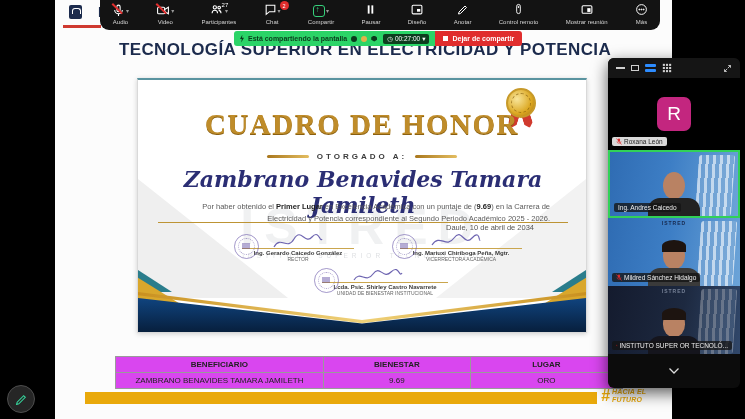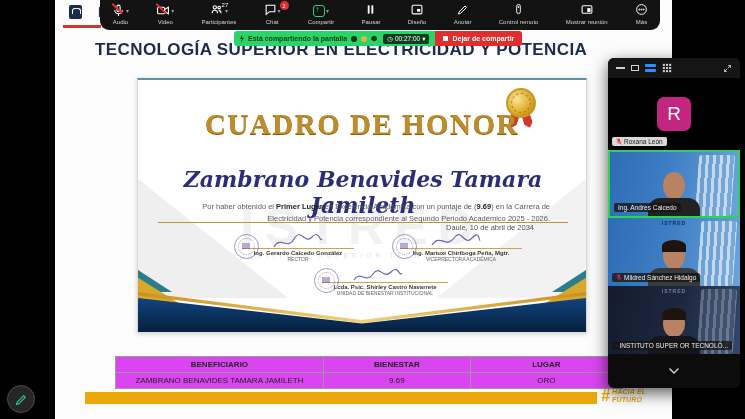--- a/index.html
+++ b/index.html
@@ -10,21 +10,21 @@
 
   
   .brand{position:absolute;left:14px;top:4px;display:flex;align-items:center;gap:16px;}
   .brand-emblem{width:13px;height:14px;background:#1c2b4d;border-radius:2px;position:relative;}
   .brand-emblem:before{content:"";position:absolute;left:3px;top:3px;width:7px;height:5px;
       border:1px solid #fff;border-bottom:none;border-radius:3px 3px 0 0;}
   .brand-text{font-size:14px;font-weight:bold;color:#1c2b4d;letter-spacing:0.5px;}
   .brand-rule{position:absolute;left:8px;top:25px;width:38px;height:3px;background:#cf3a30;}
 
   
-  .prog-title{position:absolute;left:40px;top:40px;width:540px;
+  .prog-title{position:absolute;left:40px;top:40px;width:540px;text-align:center;
       font-size:17px;font-weight:bold;color:#1c2b4d;letter-spacing:0.4px;z-index:5;}
 
   
   .cert{position:absolute;left:82px;top:78px;width:450px;height:255px;background:#fff;
       border:1px solid #d9d9d9;border-top:2px solid #5a94a0;box-shadow:0 1px 5px rgba(0,0,0,.18);overflow:hidden;}
   .fold-l{position:absolute;left:0;bottom:34px;width:150px;height:140px;background:#efefef;
       clip-path:polygon(0 15%,100% 100%,0 100%);z-index:1;}
   .fold-r{position:absolute;right:0;bottom:34px;width:150px;height:140px;background:#f2f2f2;
       clip-path:polygon(100% 15%,0 100%,100% 100%);z-index:1;}
   .wm{position:absolute;top:118px;width:100%;text-align:center;font-size:50px;font-weight:bold;
@@ -195,20 +195,25 @@
       <div class="rib-gold-l"></div>
       <div class="rib-gold-r"></div>
       <div class="band-trim"></div>
       <div class="band"></div>
 
       <div class="medal-rib mr1"></div>
       <div class="medal-rib mr2"></div>
       <div class="medal"></div>
 
       <div class="cert-title">CUADRO DE HONOR</div>
+      <div class="otorgado">
+        <span class="dash"></span>
+        <span class="otorgado-txt">OTORGADO A:</span>
+        <span class="dash"></span>
+      </div>
       <div class="recipient">Zambrano Benavides Tamara Jamileth</div>
       <div class="cert-body"><span>Por haber obtenido el </span><b>Primer Lugar</b><span> en Excelencia Académica con un puntaje de (</span><b>9.69</b><span>) en la Carrera de Electricidad y Potencia correspondiente al Segundo Periodo Académico 2025 - 2026.</span></div>
       <div class="cert-date">Daule, 10 de abril de 2034</div>
 
       <div class="sig sig1">
         <span class="seal"></span>
         <svg class="scribble" width="52" height="18" viewBox="0 0 52 18">
             <path d="M2 14 C9 2,15 18,22 6 S33 12,40 4 S48 10,50 6" stroke="#4a3e9e" stroke-width="1.2" fill="none" opacity="0.8"></path>
           </svg>
         <div class="sig-name">Ing. Gerardo Caicedo González</div>

